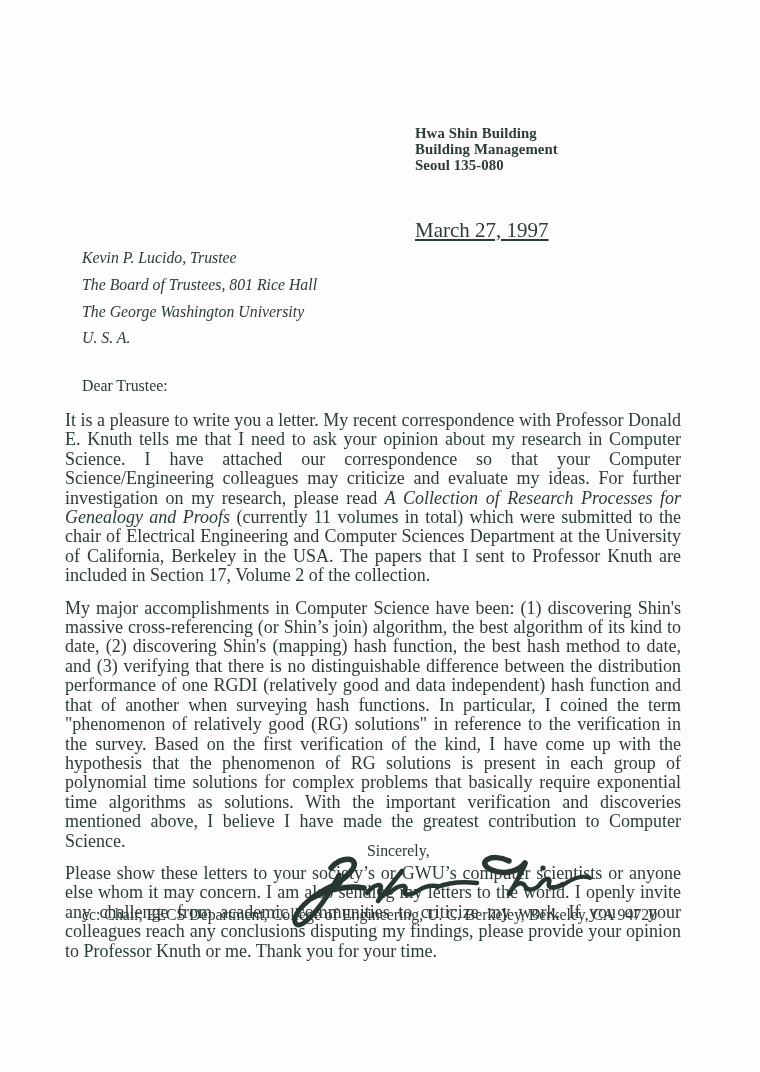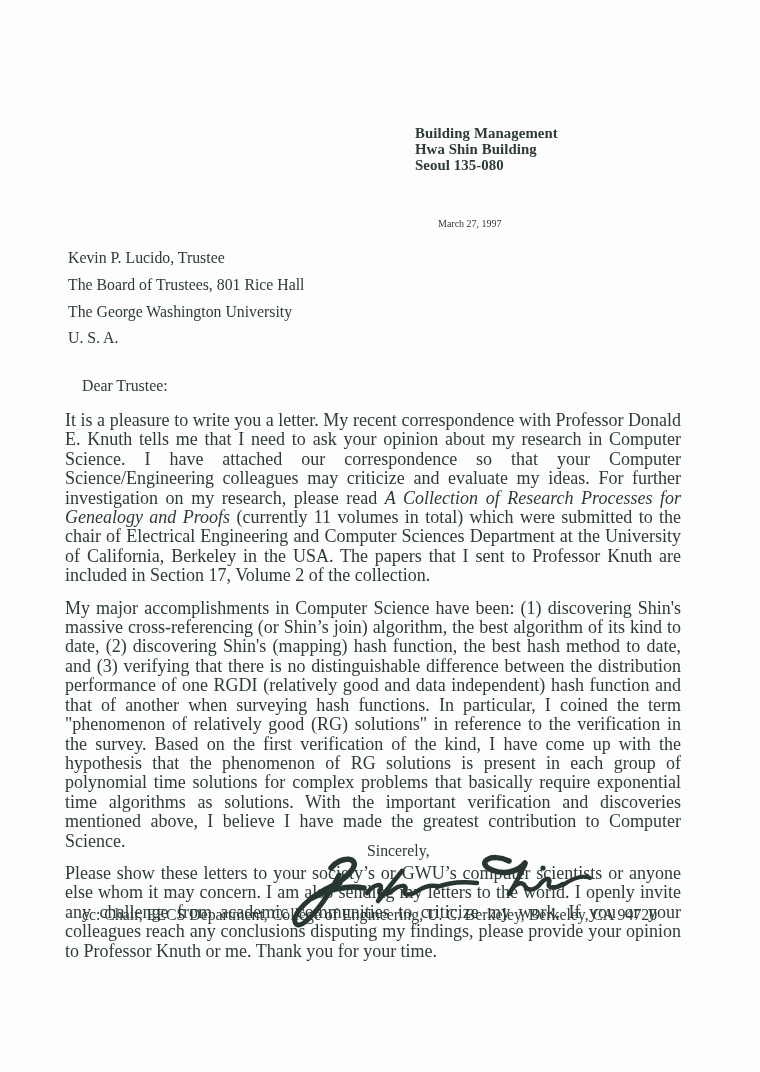--- a/index.html
+++ b/index.html
@@ -25,32 +25,34 @@
     font-weight: bold;
     line-height: 15.9px;
     letter-spacing: 0.1px;
     white-space: nowrap;
   }
   .sender .fax {
     font-style: italic;
   }
   .date {
     position: absolute;
-    left: 438px;
+    left: 415px;
     top: 218px;
-    font-size: 10px;
+    font-size: 21px;
     white-space: nowrap;
+    text-decoration: underline;
   }
   .recipient {
     position: absolute;
-    left: 68px;
+    left: 82px;
     top: 245px;
     font-size: 15.8px;
     line-height: 26.8px;
     white-space: nowrap;
+    font-style: italic;
   }
   .salutation {
     position: absolute;
     left: 82px;
     top: 377px;
     font-size: 15.8px;
   }
   .letter-body {
     position: absolute;
     left: 65px;
@@ -92,22 +94,22 @@
     font-size: 15.8px;
     white-space: nowrap;
   }
 </style>
 </head>
 <body>
 
 <div class="page">
 
   <div class="sender">
+    <div>Hwa Shin Building</div>
     <div>Building Management</div>
-    <div>Hwa Shin Building</div>
     <div>Seoul 135-080</div>
   </div>
 
   <div class="date">March 27, 1997</div>
 
   <div class="recipient">
     <div>Kevin P. Lucido, Trustee</div>
     <div>The Board of Trustees, 801 Rice Hall</div>
     <div>The George Washington University</div>
     <div>U. S. A.</div>

